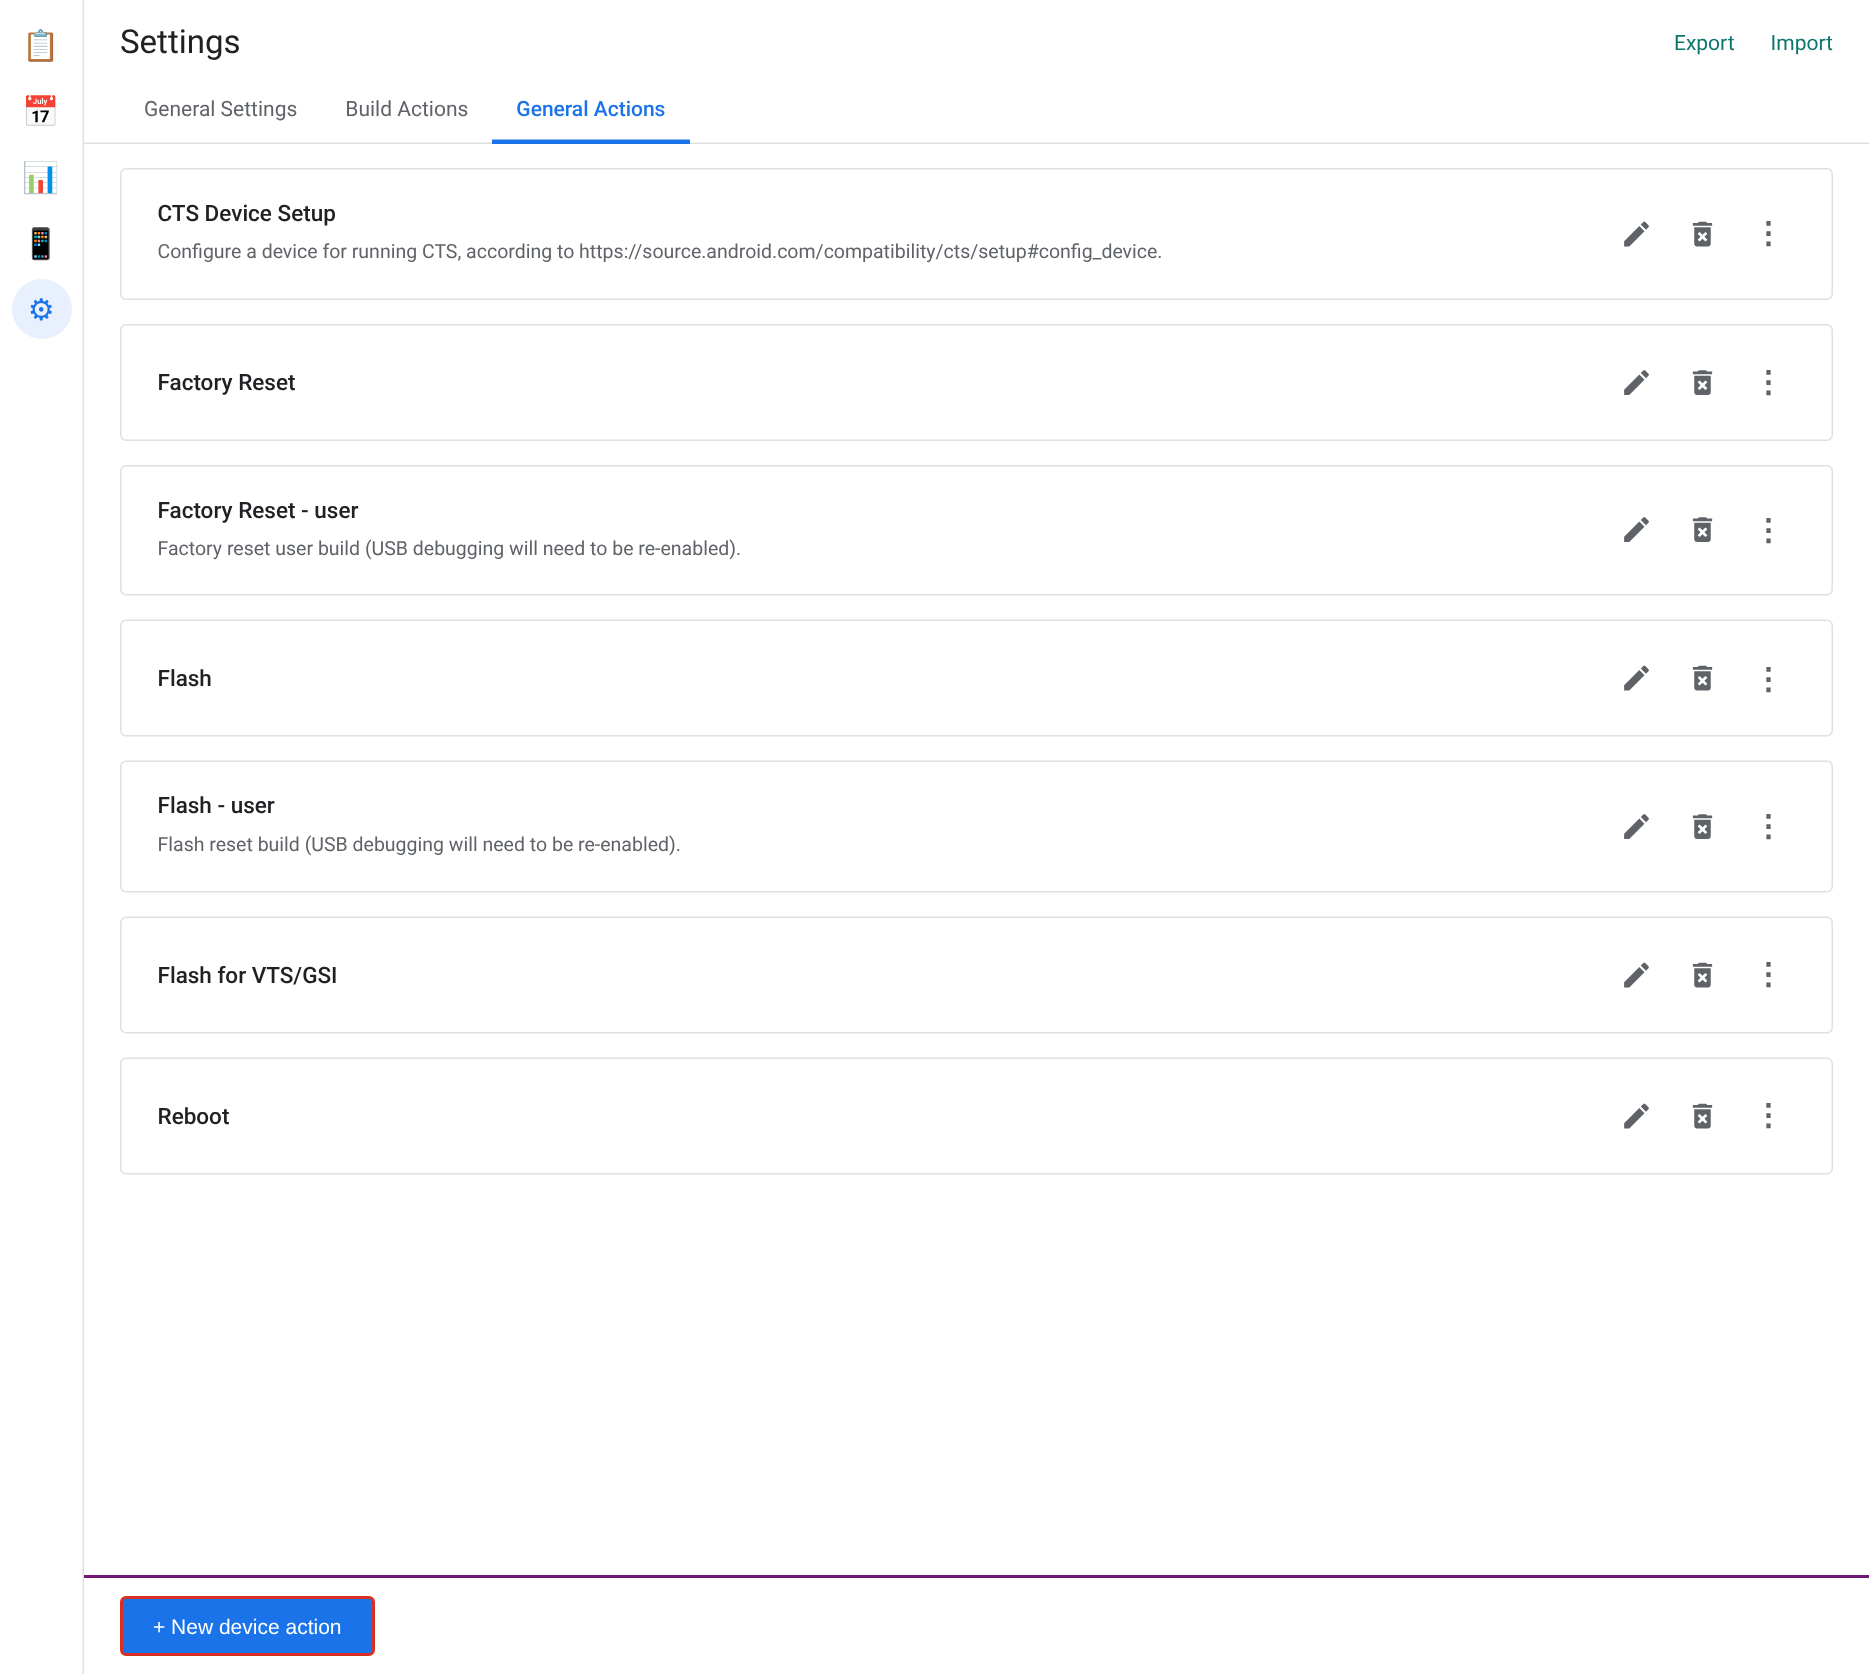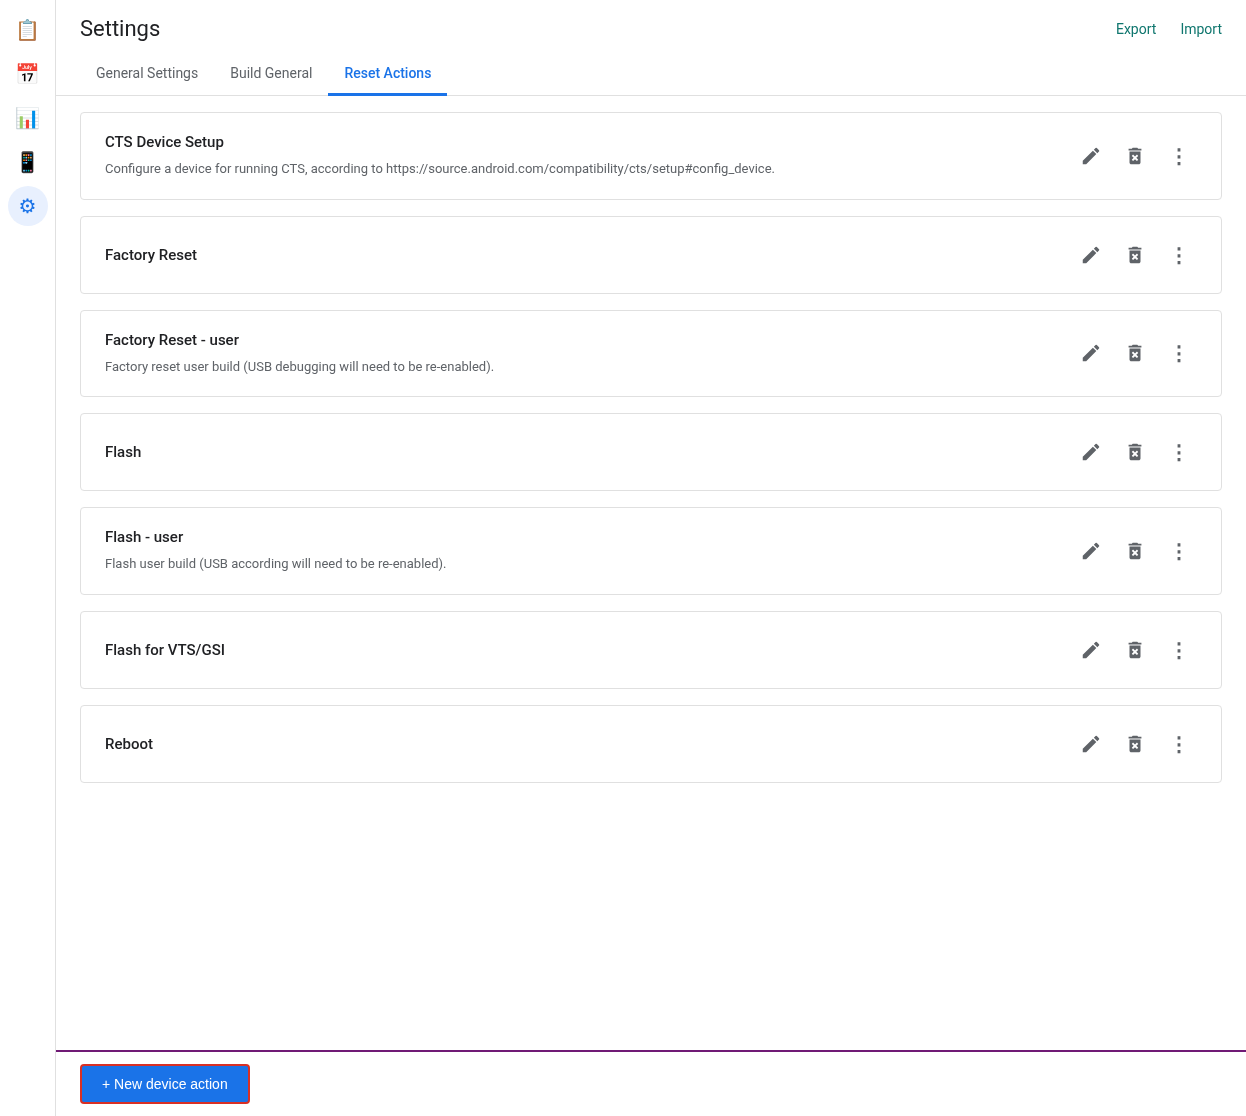--- a/index.html
+++ b/index.html
@@ -186,22 +186,22 @@
     <h1 class="header-title">Settings</h1>
     <div class="header-actions">
       <a class="header-link">Export</a>
       <a class="header-link">Import</a>
     </div>
   </div>
 
   <div class="tabs">
 
   <div class="tab">General Settings</div>
-      <div class="tab">Build General</div>
-      <div class="tab active">Reset Actions</div>
+      <div class="tab">Build Actions</div>
+      <div class="tab active">General Actions</div>
     </div>
 
   <div class="content">
 
   <div class="action-card">
         <div class="action-card-header">
           <div>
             <div class="action-title">CTS Device Setup</div>
             <div class="action-description">Configure a device for running CTS, according to https://source.android.com/compatibility/cts/setup#config_device.</div>
           </div>
@@ -278,21 +278,21 @@
               </svg>
             </button>
             <button class="icon-btn" title="More options" style="font-size: 20px; font-weight: bold;">⋮</button>
           </div>
         </div>
       </div>
       <div class="action-card">
         <div class="action-card-header">
           <div>
             <div class="action-title">Flash - user</div>
-            <div class="action-description">Flash user build (USB according will need to be re-enabled).</div>
+            <div class="action-description">Flash reset build (USB debugging will need to be re-enabled).</div>
           </div>
           <div class="action-buttons">
             <button class="icon-btn" title="Edit">
               <svg class="svg-icon" viewBox="0 0 24 24">
                 <path d="M3 17.25V21h3.75L17.81 9.94l-3.75-3.75L3 17.25zm17.71-10.21a1 1 0 0 0 0-1.41l-2.34-2.34a1 1 0 0 0-1.41 0l-1.83 1.83 3.75 3.75 1.83-1.83z"></path>
               </svg>
             </button>
             <button class="icon-btn" title="Delete">
               <svg class="svg-icon" viewBox="0 0 24 24">
                 <path d="M6 19c0 1.1.9 2 2 2h8c1.1 0 2-.9 2-2V7H6v12zm2.46-7.12l1.41-1.41L12 12.59l2.12-2.12 1.41 1.41L13.41 14l2.12 2.12-1.41 1.41L12 15.41l-2.12 2.12-1.41-1.41L10.59 14l-2.13-2.12zM15.5 4l-1-1h-5l-1 1H5v2h14V4z"></path>

